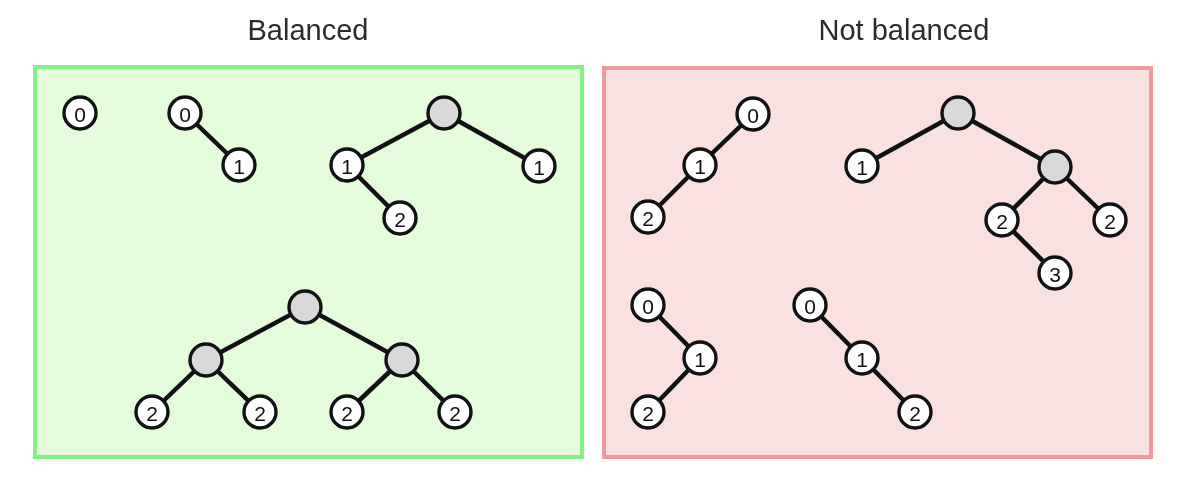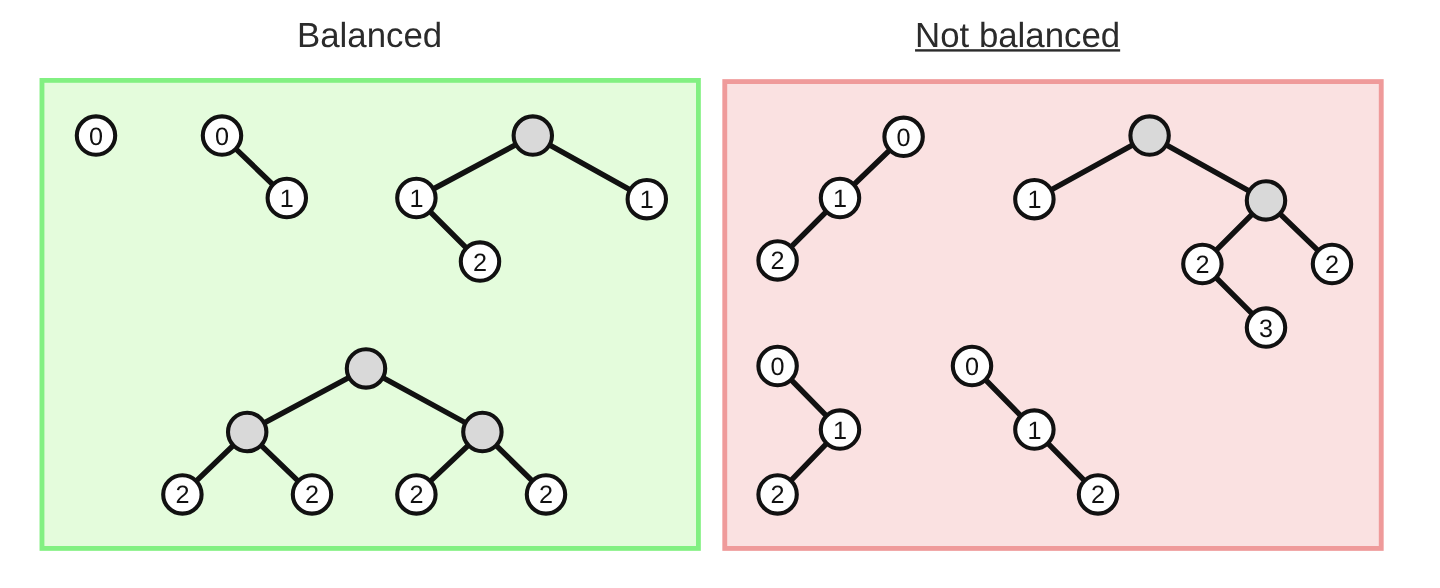--- a/index.html
+++ b/index.html
@@ -29,24 +29,23 @@
     text-align: center;
     white-space: nowrap;
     letter-spacing: 0px;
   }
   #title-balanced {
     left: 0px;
     top: 14px;
     width: 616px;
   }
   #title-not-balanced {
-    left: 572px;
+    left: 628px;
     top: 14px;
     width: 552px;
-    text-decoration: underline;
   }
   .panel {
     position: absolute;
     box-sizing: border-box;
   }
   #panel-balanced {
     left: 33px;
     top: 65px;
     width: 551px;
     height: 394px;

